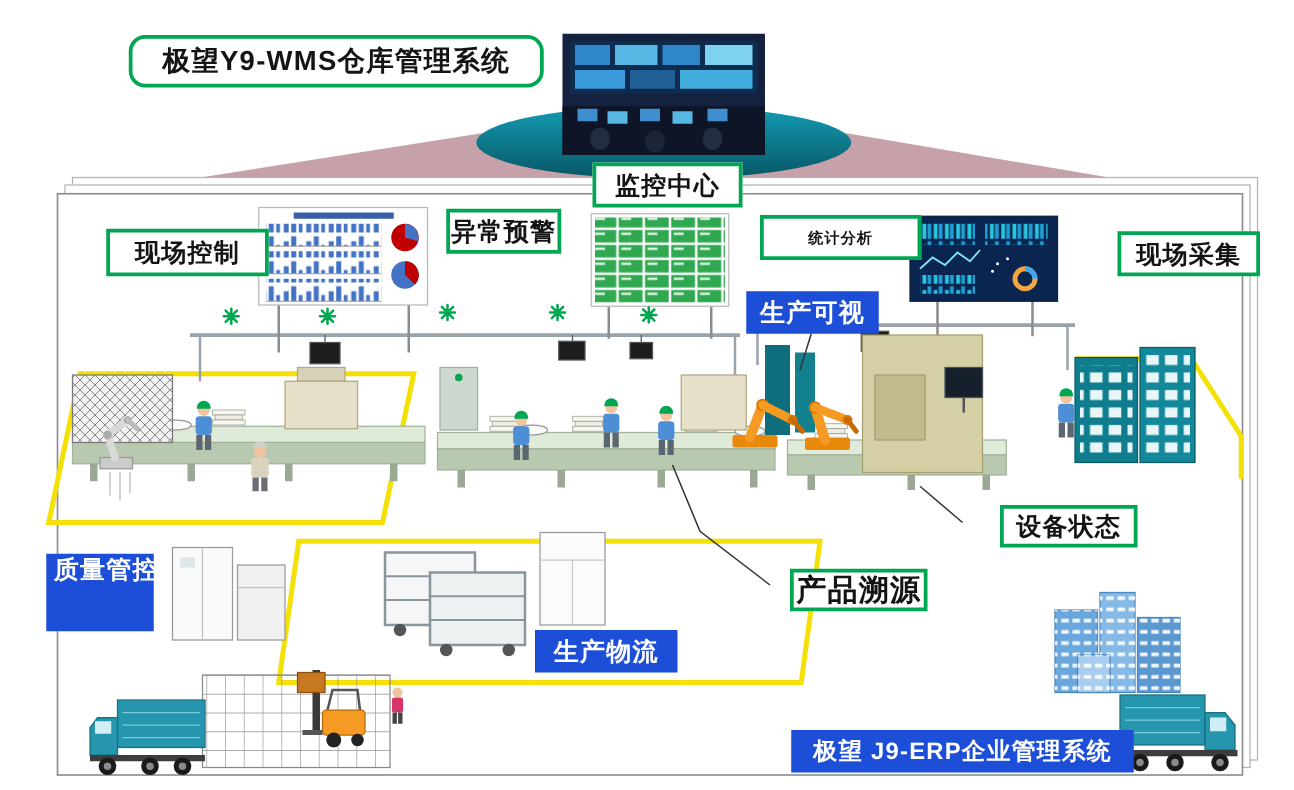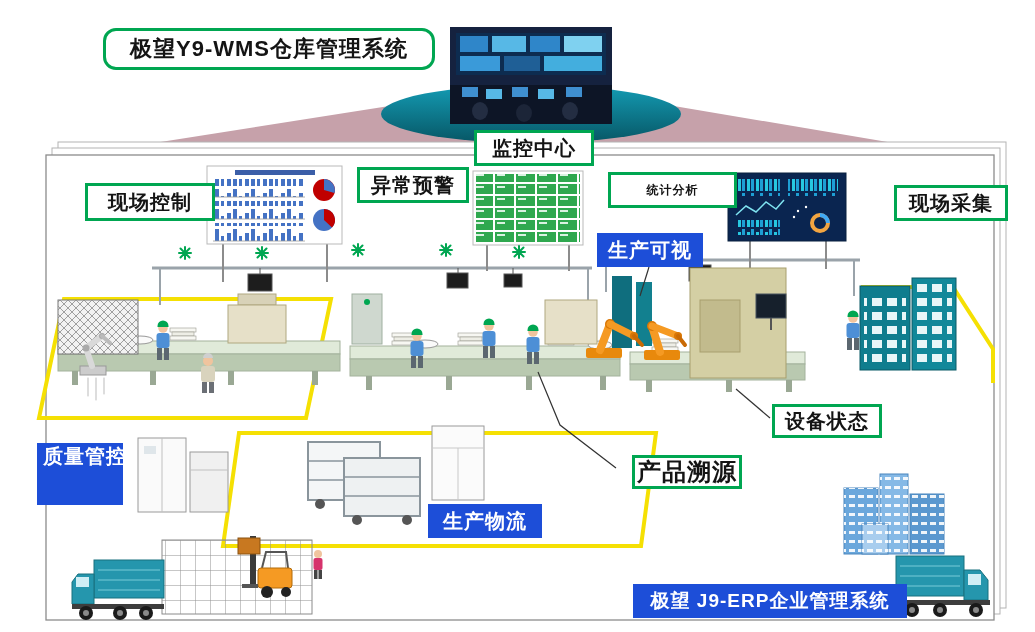--- a/index.html
+++ b/index.html
@@ -9,25 +9,25 @@
   #scene { position:absolute; left:0; top:0; z-index:1; }
   .tag {
     position:absolute; display:flex; align-items:center; justify-content:center;
     font-weight:bold; letter-spacing:1px; z-index:2; white-space:nowrap;
   }
   .tag-white { background:#ffffff; border:3px solid #00a651; color:#141414; }
   .tag-green { background:#1d4ed8; color:#ffffff; }
   #lbl-wms       { left:103px; top:28px;  width:332px; height:42px; font-size:22px;border-radius:13px; }
   #lbl-monitor   { left:474px; top:130px; width:120px; height:36px; font-size:20px; }
   #lbl-field-control { left:85px; top:183px; width:130px; height:38px; font-size:20px; }
-  #lbl-anomaly   { left:357px; top:167px; width:112px; height:36px; font-size:20px; }
+  #lbl-anomaly   { left:357px; top:167px; width:92px; height:36px; font-size:20px; }
   #lbl-stats     { left:608px; top:172px; width:129px; height:36px; font-size:12px;text-align:right; }
   #lbl-collect   { left:894px; top:185px; width:114px; height:36px; font-size:20px; }
   #lbl-prod-visual { left:597px; top:233px; width:106px; height:34px; font-size:20px; }
-  #lbl-equip     { left:772px; top:404px; width:110px; height:34px; font-size:20px; }
+  #lbl-equip     { left:800px; top:404px; width:110px; height:34px; font-size:20px; }
   #lbl-trace     { left:632px; top:455px; width:110px; height:34px; font-size:24px; }
   #lbl-logistics { left:428px; top:504px; width:114px; height:34px; font-size:20px; }
   #lbl-quality   { left:37px;  top:443px; width:86px;  height:62px; font-size:20px;
                    flex-direction:row; align-items:flex-start; justify-content:center;
                    padding-left:10px; line-height:27px; }
   #lbl-erp       { left:633px; top:584px; width:274px; height:34px; font-size:19px; }
 </style>
 </head>
 <body>
 

